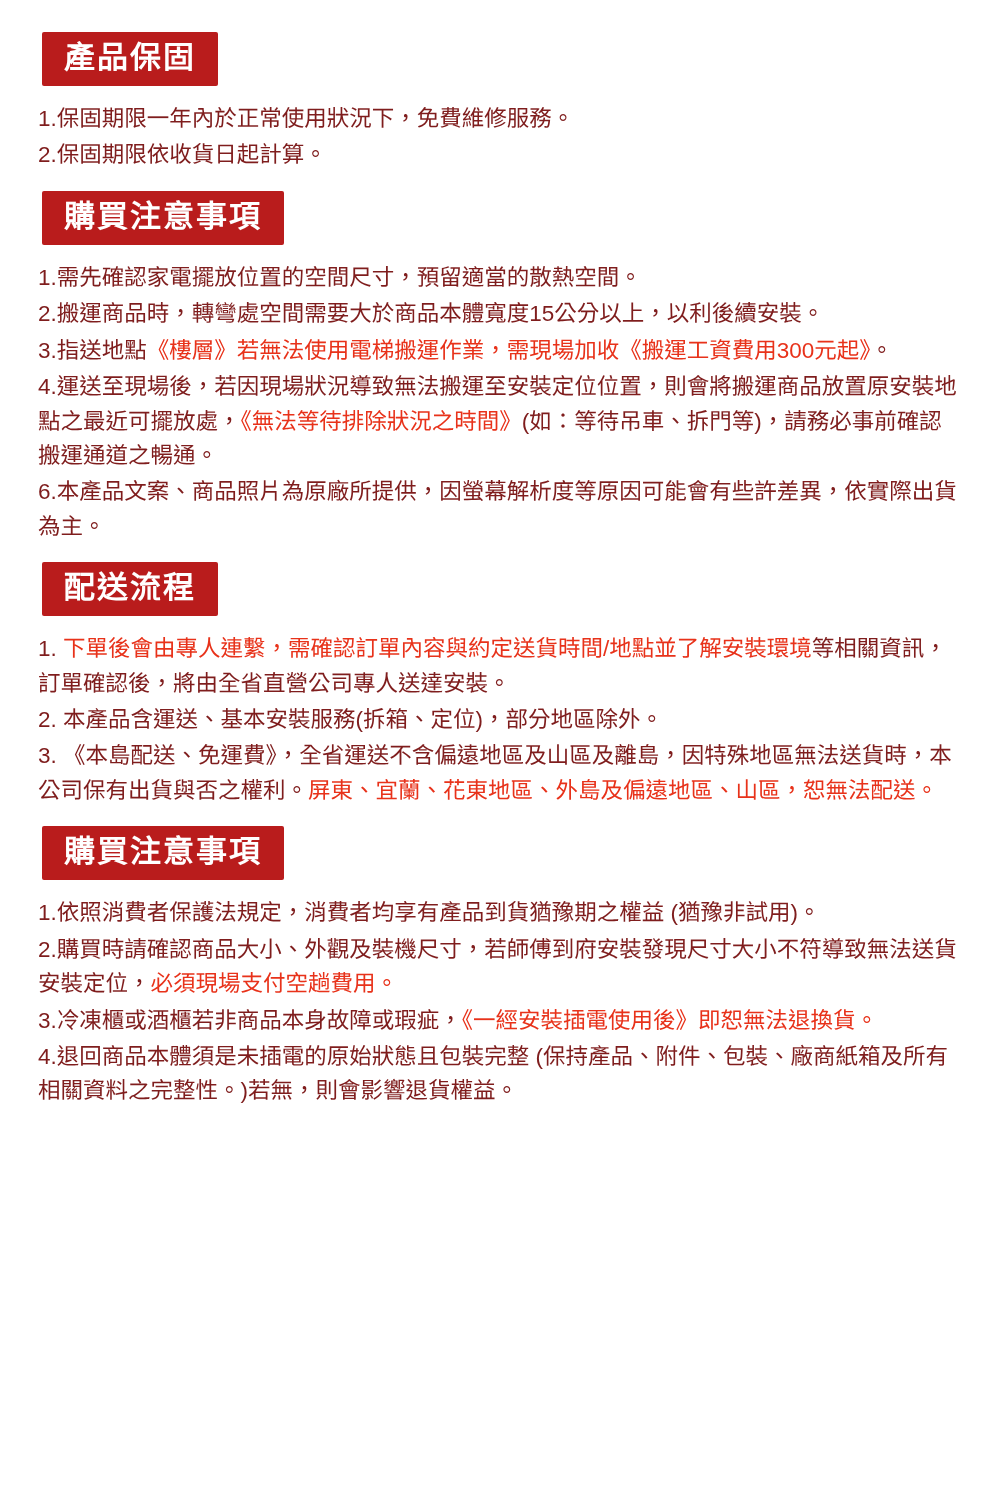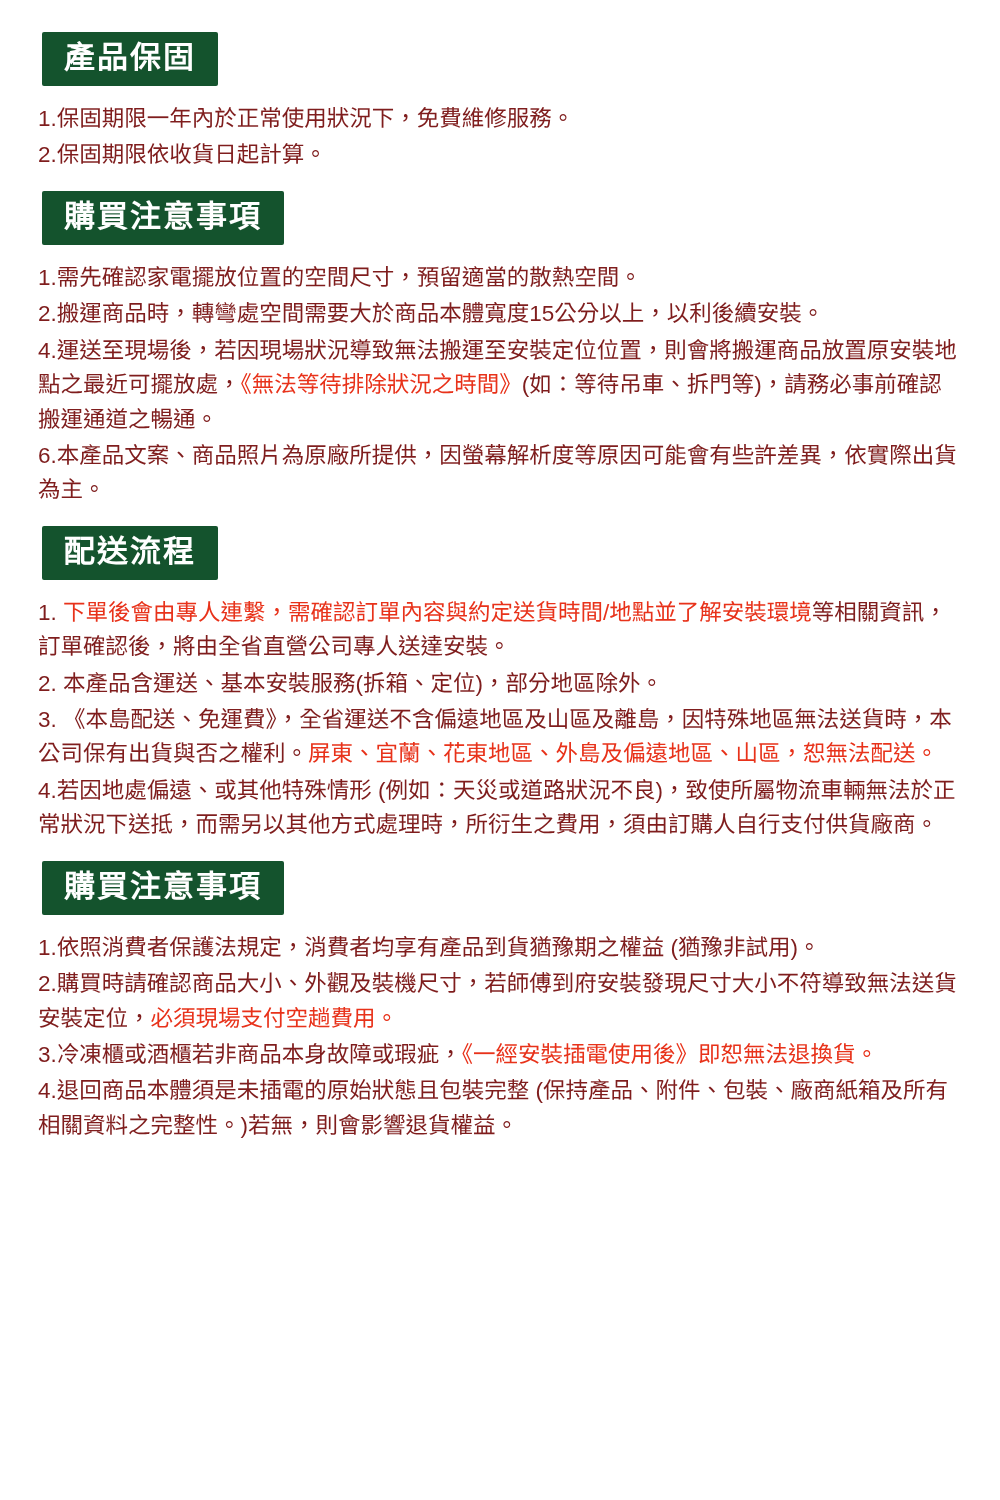--- a/index.html
+++ b/index.html
@@ -17,21 +17,21 @@
   .page {
     width: 1000px;
     box-sizing: border-box;
     padding: 18px 34px 30px 34px;
   }
   .section {
     margin-bottom: 4px;
   }
   .section-heading {
     display: inline-block;
-    background: #14532d;
+    background: #b91c1c;
     color: #ffffff;
     font-size: 31px;
     font-weight: 700;
     letter-spacing: 2px;
     line-height: 1;
     padding: 10px 22px 13px 22px;
     margin: 14px 0 16px 8px;
     border-radius: 2px;
   }
   .body-list {
@@ -58,28 +58,28 @@
 
 <div class="page">
   <div id="sections-root">
       <div class="section"><div class="section-heading">產品保固</div><div class="body-list">
           <p class="item"><span class="blk">1.保固期限一年內於正常使用狀況下，免費維修服務。</span></p>
           <p class="item"><span class="blk">2.保固期限依收貨日起計算。</span></p>
         </div></div>
       <div class="section"><div class="section-heading">購買注意事項</div><div class="body-list">
           <p class="item"><span class="blk">1.需先確認家電擺放位置的空間尺寸，預留適當的散熱空間。</span></p>
           <p class="item"><span class="blk">2.搬運商品時，轉彎處空間需要大於商品本體寬度15公分以上，以利後續安裝。</span></p>
+          <p class="item"><span class="blk">3.指送地點</span><span class="red">《樓層》若無法使用電梯搬運作業，需現場加收《搬運工資費用300元起》</span><span class="blk">。</span></p>
           <p class="item"><span class="blk">4.運送至現場後，若因現場狀況導致無法搬運至安裝定位位置，則會將搬運商品放置原安裝地點之最近可擺放處，</span><span class="red">《無法等待排除狀況之時間》</span><span class="blk">(如：等待吊車、拆門等)，請務必事前確認搬運通道之暢通。</span></p>
           <p class="item"><span class="blk">6.本產品文案、商品照片為原廠所提供，因螢幕解析度等原因可能會有些許差異，依實際出貨為主。</span></p>
         </div></div>
       <div class="section"><div class="section-heading">配送流程</div><div class="body-list">
           <p class="item"><span class="blk">1. </span><span class="red">下單後會由專人連繫，需確認訂單內容與約定送貨時間/地點並了解安裝環境</span><span class="blk">等相關資訊，訂單確認後，將由全省直營公司專人送達安裝。</span></p>
           <p class="item"><span class="blk">2. 本產品含運送、基本安裝服務(拆箱、定位)，部分地區除外。</span></p>
           <p class="item"><span class="blk">3. 《本島配送、免運費》，全省運送不含偏遠地區及山區及離島，因特殊地區無法送貨時，本公司保有出貨與否之權利。</span><span class="red">屏東、宜蘭、花東地區、外島及偏遠地區、山區，恕無法配送。</span></p>
-          <p class="item"><span class="blk">4.若因地處偏遠、或其他特殊情形 (例如：天災或道路狀況不良)，致使所屬物流車輛無法於正常狀況下送抵，而需另以其他方式處理時，所衍生之費用，須由訂購人自行支付供貨廠商。</span></p>
         </div></div>
       <div class="section"><div class="section-heading">購買注意事項</div><div class="body-list">
           <p class="item"><span class="blk">1.依照消費者保護法規定，消費者均享有產品到貨猶豫期之權益 (猶豫非試用)。</span></p>
           <p class="item"><span class="blk">2.購買時請確認商品大小、外觀及裝機尺寸，若師傅到府安裝發現尺寸大小不符導致無法送貨安裝定位，</span><span class="red">必須現場支付空趟費用。</span></p>
           <p class="item"><span class="blk">3.冷凍櫃或酒櫃若非商品本身故障或瑕疵，</span><span class="red">《一經安裝插電使用後》即恕無法退換貨。</span></p>
           <p class="item"><span class="blk">4.退回商品本體須是未插電的原始狀態且包裝完整 (保持產品、附件、包裝、廠商紙箱及所有相關資料之完整性。)若無，則會影響退貨權益。</span></p>
         </div></div>
     </div>
 </div>
 

